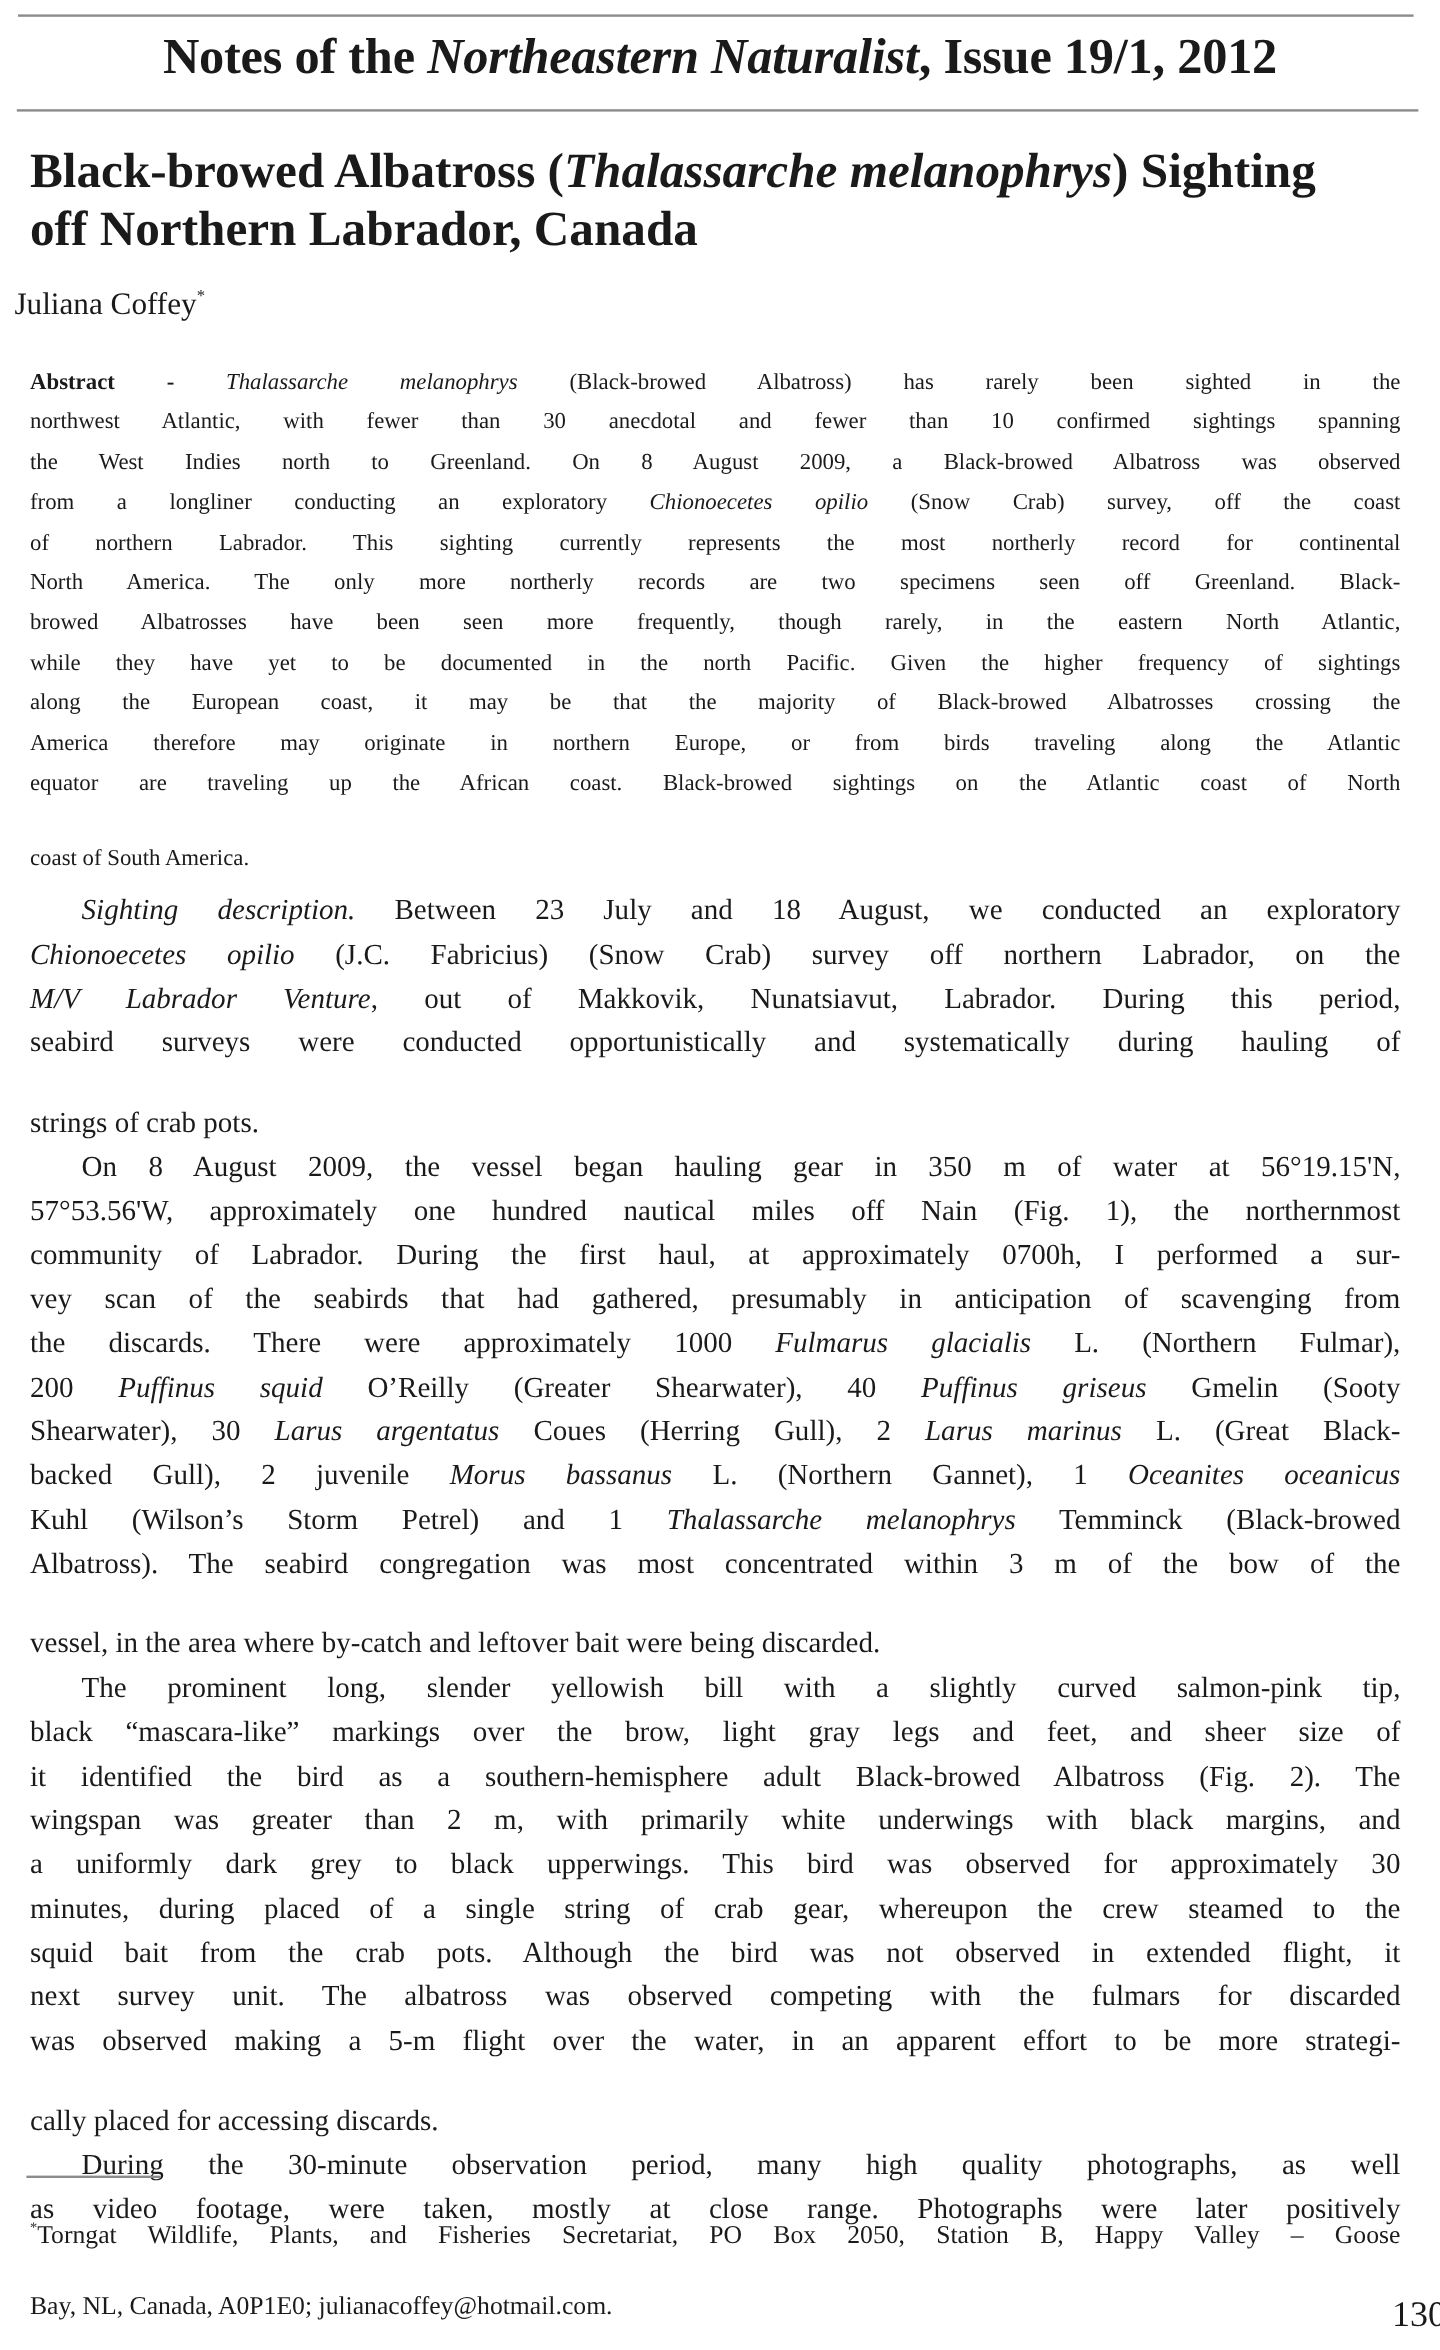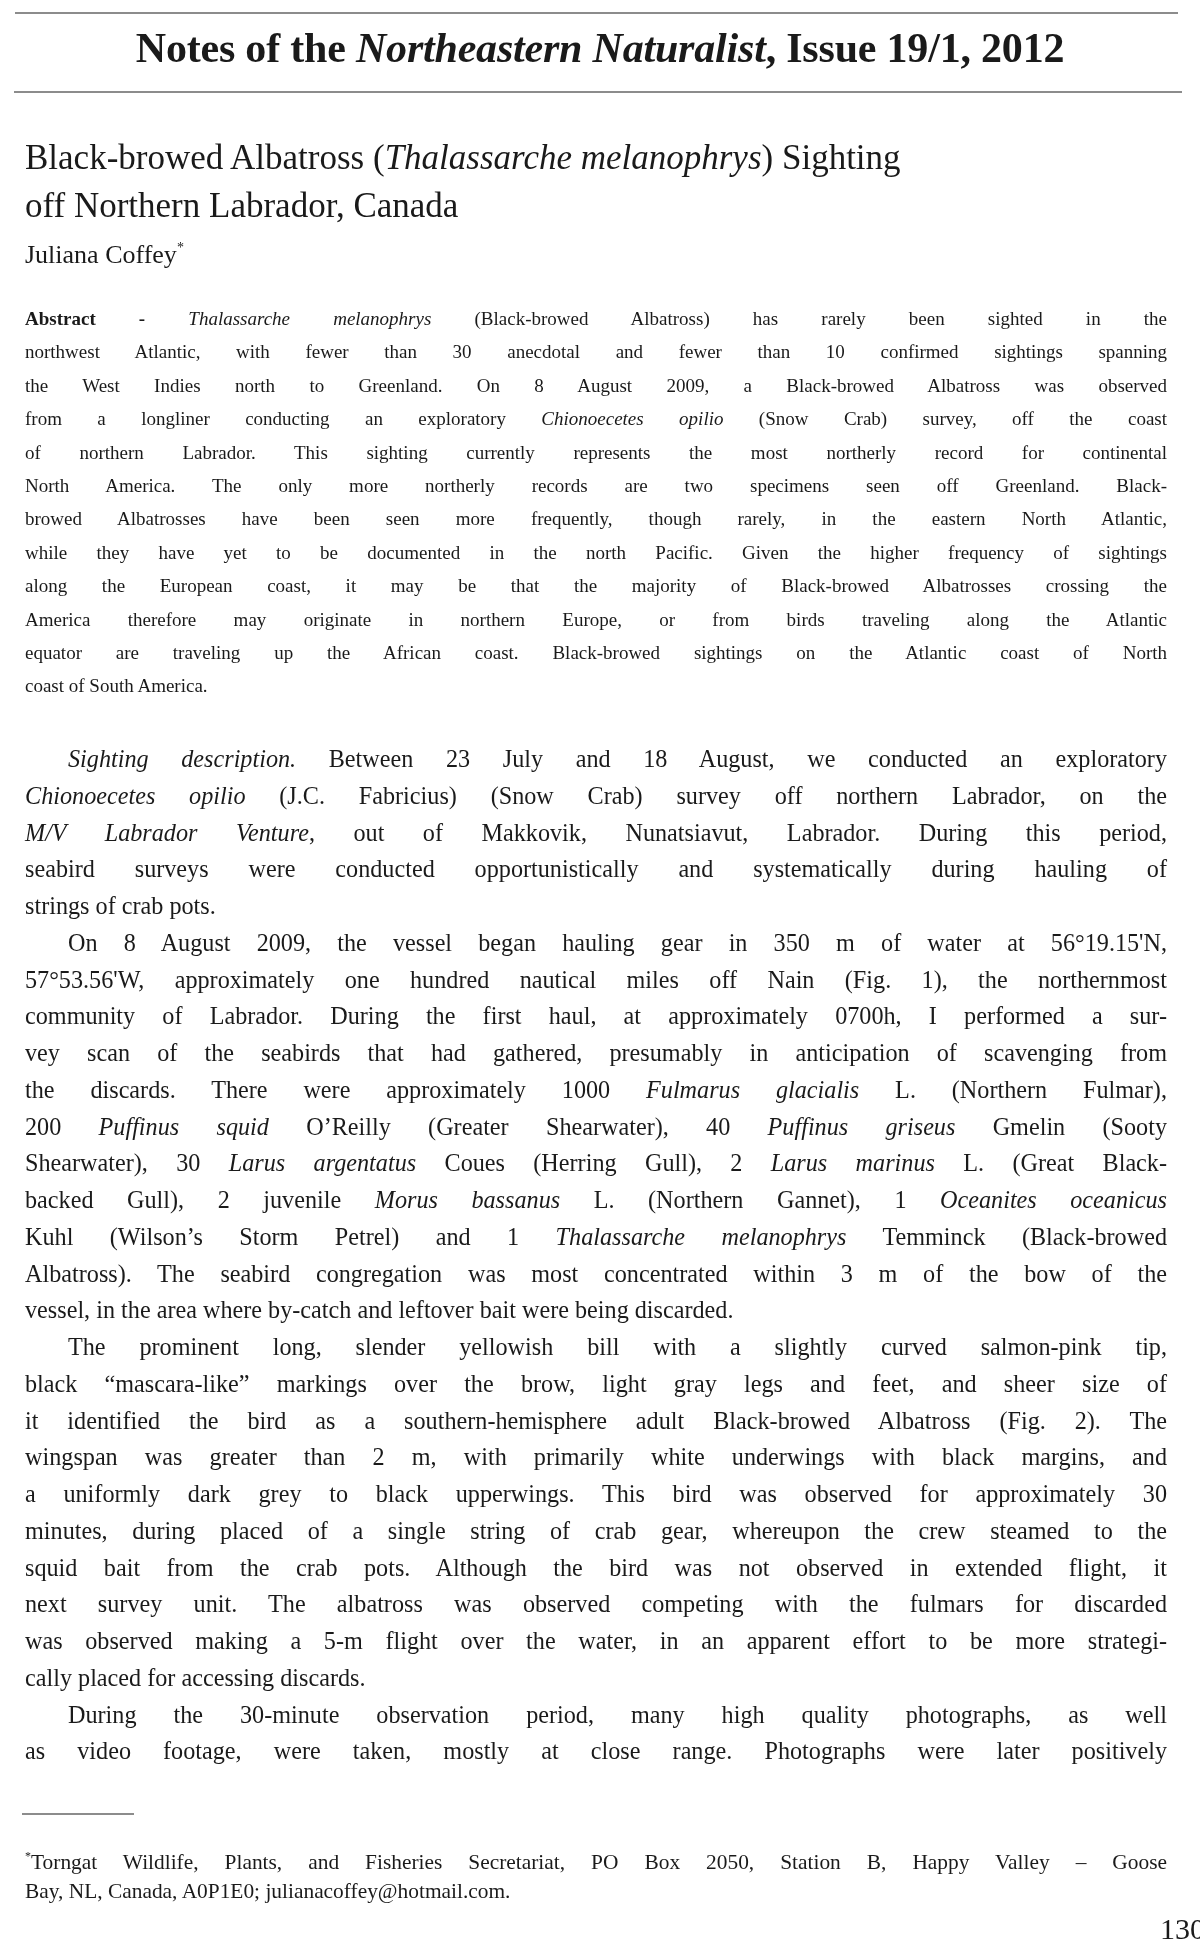--- a/index.html
+++ b/index.html
@@ -3,28 +3,28 @@
 <meta charset="utf-8">
 <style>
   html, body { margin: 0; padding: 0; background: #ffffff; }
   body { width: 1200px; height: 1958px; position: relative; overflow: hidden; color: #1a1a1a;
          font-family: "Liberation Serif", "DejaVu Serif", serif; }
   .rule { position: absolute; height: 2px; background: #8c8c8c; }
   #rule-top { left: 15px; width: 1163px; top: 12px; }
   #rule-mid { left: 14px; width: 1168px; top: 91px; }
   #running-head { position: absolute; left: 0; width: 1200px; top: 24px; text-align: center;
                   font-weight: bold; font-size: 42px; line-height: 48px; letter-spacing: -0.2px; }
-  #article-title { position: absolute; left: 25px; width: 1150px; top: 134px;
-                   font-weight: normal; font-size: 35px; line-height: 48px; margin: 0; }
-  #author { position: absolute; left: 25px; top: 232px; font-size: 26px; line-height: 32px; }
+  #article-title { position: absolute; left: 25px; width: 1150px; top: 118px;
+                   font-weight: bold; font-size: 41px; line-height: 48px; margin: 0; }
+  #author { position: absolute; left: 12px; top: 232px; font-size: 26px; line-height: 32px; }
   #author sup { font-size: 14px; vertical-align: 11px; }
   .block { position: absolute; left: 25px; width: 1142px; }
   .line { display: block; white-space: nowrap; text-align: justify; text-align-last: justify;
           width: 100%; overflow: visible; }
-  .line.last { text-align-last: left; }
+  .line.last { text-align-last: left; margin-top: 30px; }
   .line.indent { padding-left: 43px; box-sizing: border-box; }
   #abstract { top: 302px; font-size: 19px; }
   #abstract .line { height: 33.4px; line-height: 33.4px; }
   #body { top: 741px; font-size: 24.2px; }
   #body .line { height: 36.75px; line-height: 36.75px; }
   .it { font-style: italic; }
   .b { font-weight: bold; }
   #footnote-rule { left: 22px; width: 112px; top: 1813px; height: 2px; }
   #footnote { top: 1839px; font-size: 21.4px; }
   #footnote .line { height: 35px; line-height: 35px; }

